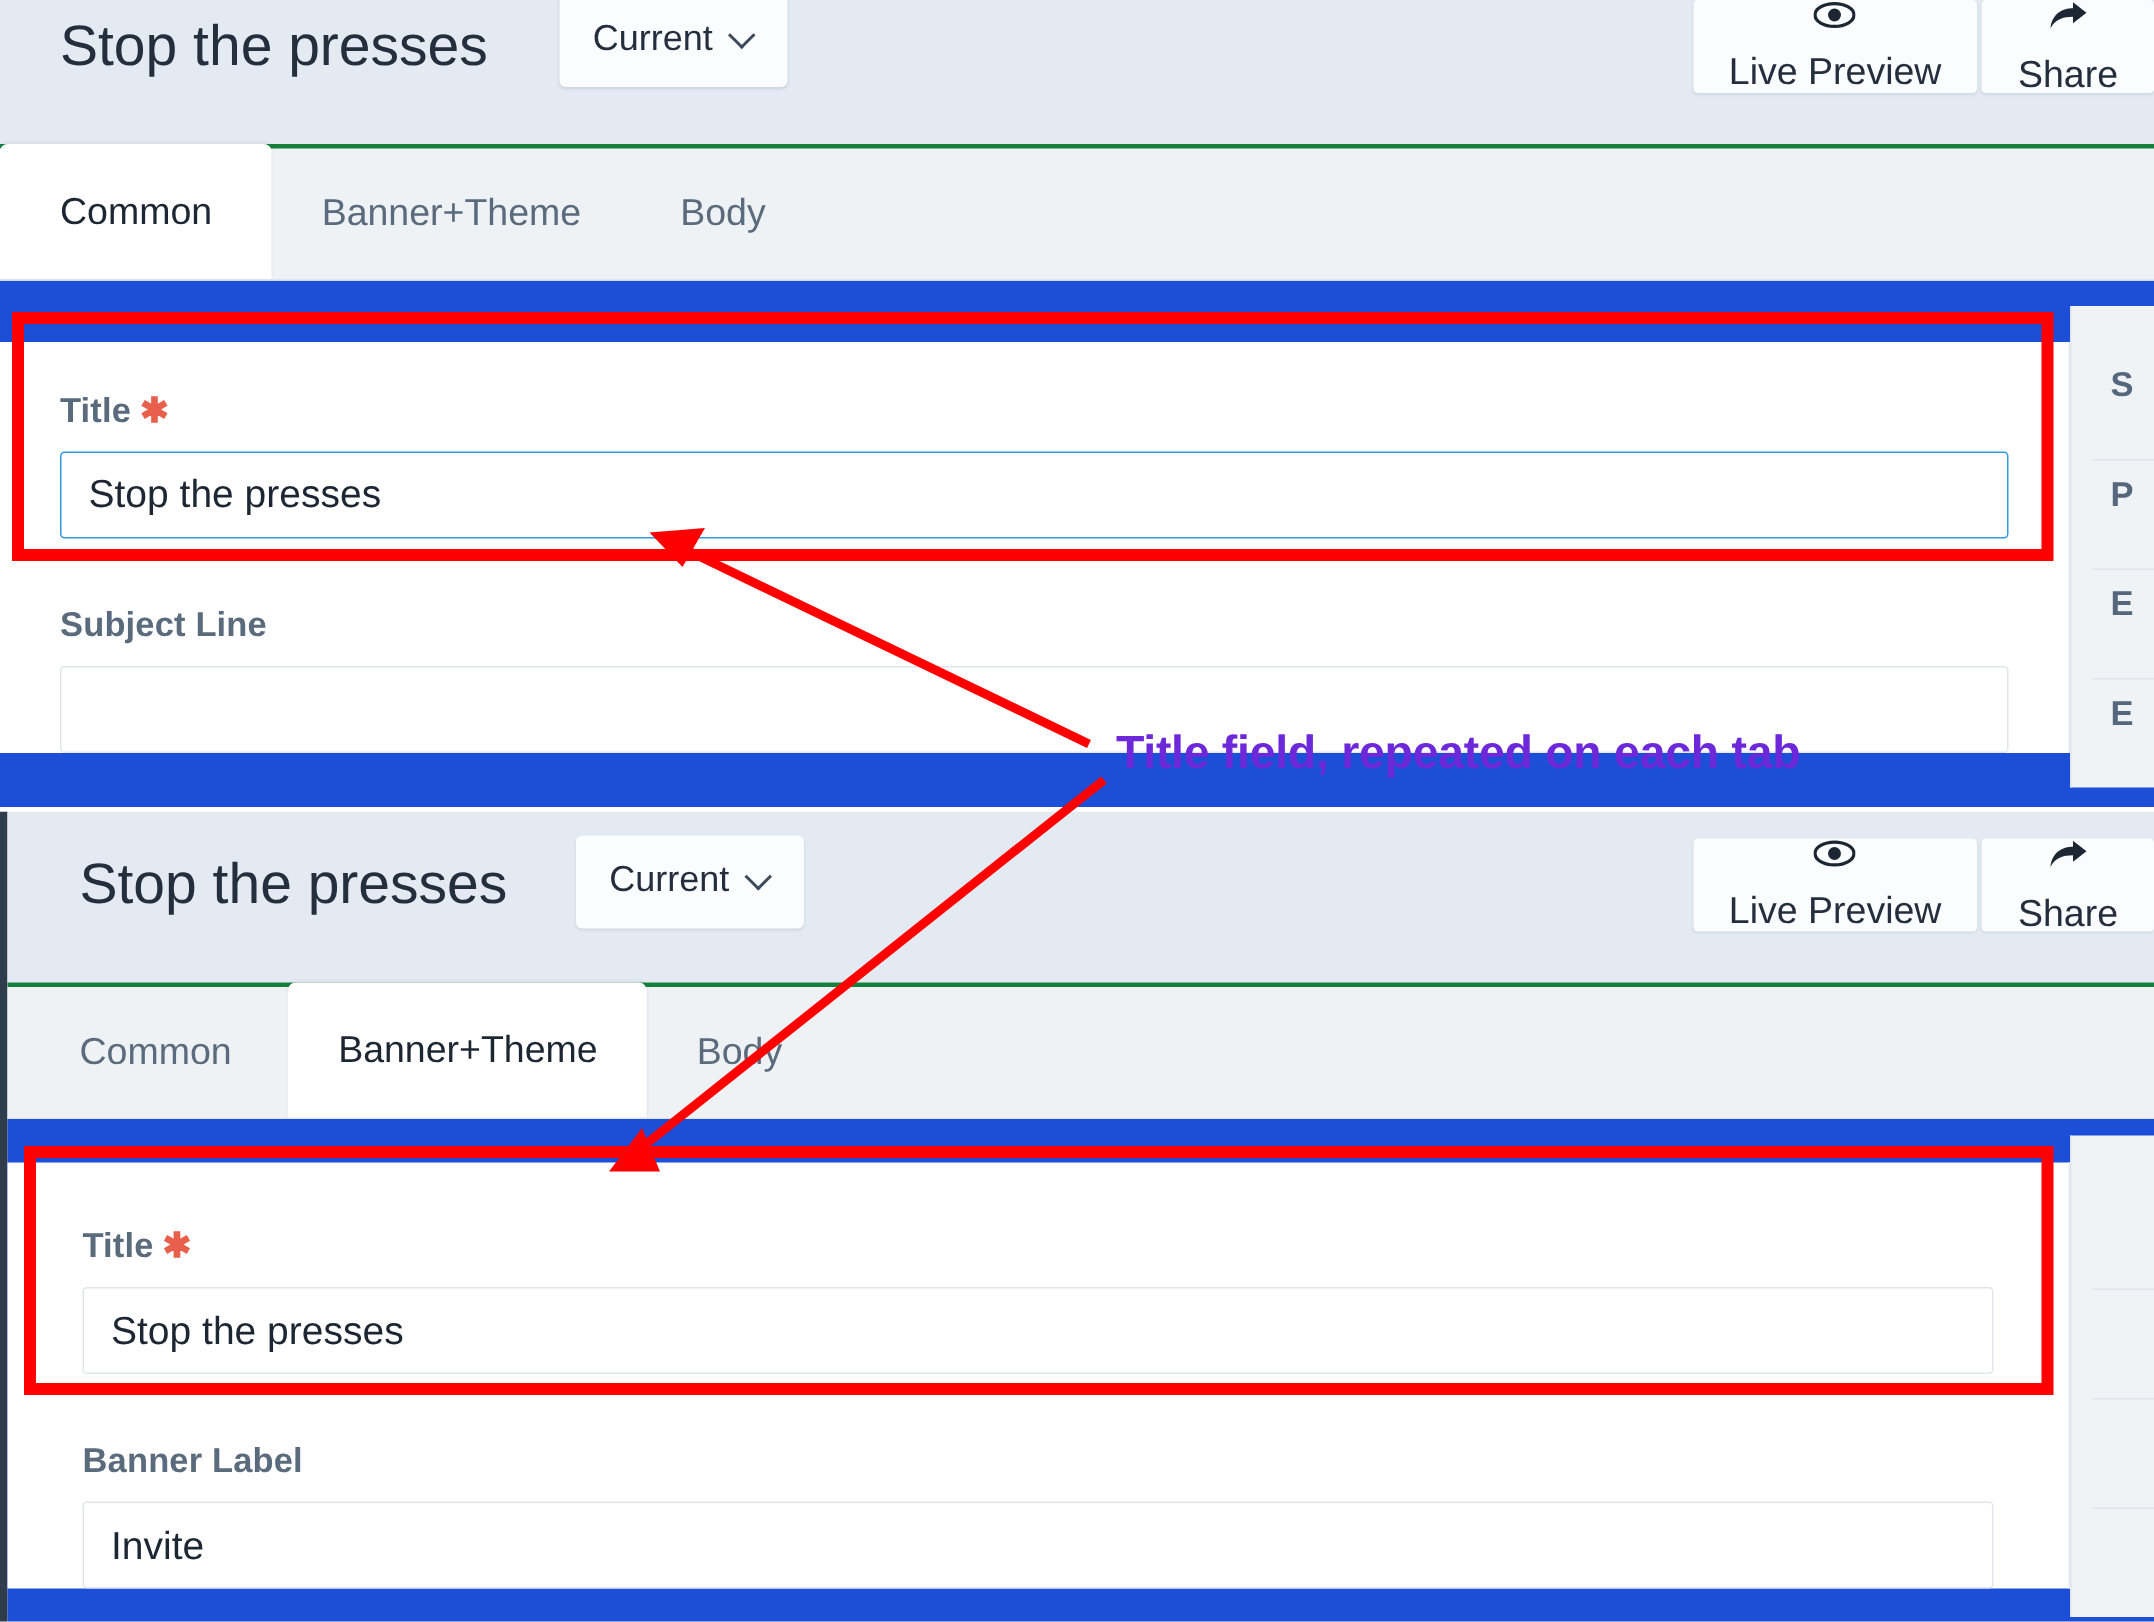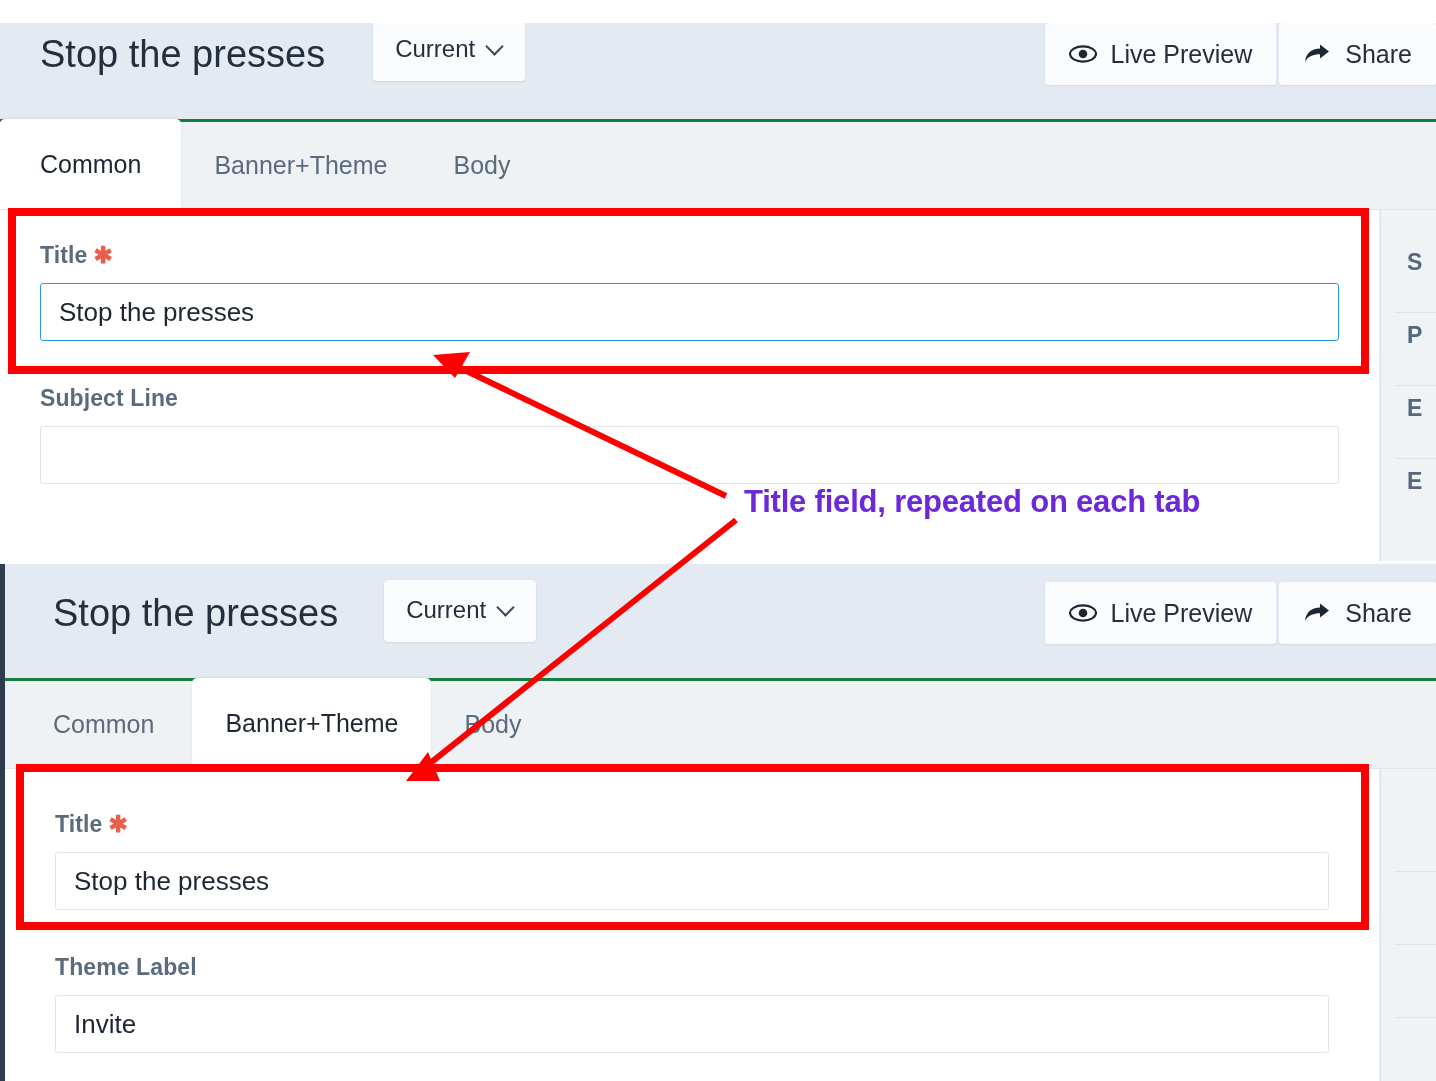--- a/index.html
+++ b/index.html
@@ -15,21 +15,20 @@
     position: relative;
   }
 
   
   .panel {
     position: absolute;
     left: 0;
     width: 1436px;
     background: #ffffff;
     overflow: hidden;
-    margin-top: 23px;
   }
   #panel-top    { top: 0px;   height: 538px; }
   #panel-bottom { top: 538px; height: 543px; border-top: 3px solid #ffffff; }
   #panel-bottom .panel-inner { border-left: 5px solid #2e3c4c; height: 100%; box-sizing: border-box; }
   #panel-top .panel-inner { height: 100%; }
 
   
   .header {
     background: #e3eaf2;
     height: 96px;
@@ -101,20 +100,21 @@
     font-family: "Liberation Sans", sans-serif;
     font-size: 25px;
     color: #242e3d;
     height: 62px;
     padding: 0 24px;
     display: flex;
     align-items: center;
     gap: 14px;
     cursor: pointer;
     white-space: nowrap;
+    flex-direction: column;
   }
 
   .icn { display: inline-flex; align-items: center; }
 
   
   .tabstrip {
     background: #eef2f5;
     border-top: 3px solid #15803d;
     border-bottom: 1px solid #dfe5ea;
     height: 87px;
@@ -142,22 +142,23 @@
     border-radius: 5px 5px 0 0;
     box-shadow: 0 -1px 3px rgba(40,55,75,0.07);
     margin-top: -3px;
   }
   #panel-top .tab:first-child  { padding-left: 40px; padding-right: 40px; }
   #panel-bottom .tab:first-child { padding-left: 48px; padding-right: 38px; }
 
   
   .body-area {
     display: flex;
-    background: #404040;
+    background: #1d4ed8;
     height: calc(100% - 183px);
+    align-items: center;
   }
   #panel-bottom .body-area { height: calc(100% - 201px); }
 
   .form-col {
     flex: 1 1 auto;
     padding: 0;
     position: relative;
     background: #ffffff;
     border-right: 1px solid #e6e9ed;
   }
@@ -348,21 +349,21 @@
 
         <div class="field" style="padding-top:42px;">
           <div class="field-label">
             <span>Title</span><span class="req">✱</span>
           </div>
           <div style="height:14px;"></div>
           <input class="text-input" type="text" value="Stop the presses" style="">
         </div>
 
         <div class="field" style="padding-top:44px;">
-          <div class="field-label">Theme Label</div>
+          <div class="field-label">Banner Label</div>
           <div style="height:14px;"></div>
           <input class="text-input" type="text" value="Invite" style="">
         </div>
 
       </div>
 
       <div class="side-col">
         <div class="side-item"></div>
         <div class="side-sep"></div>
         <div class="side-item"></div>

